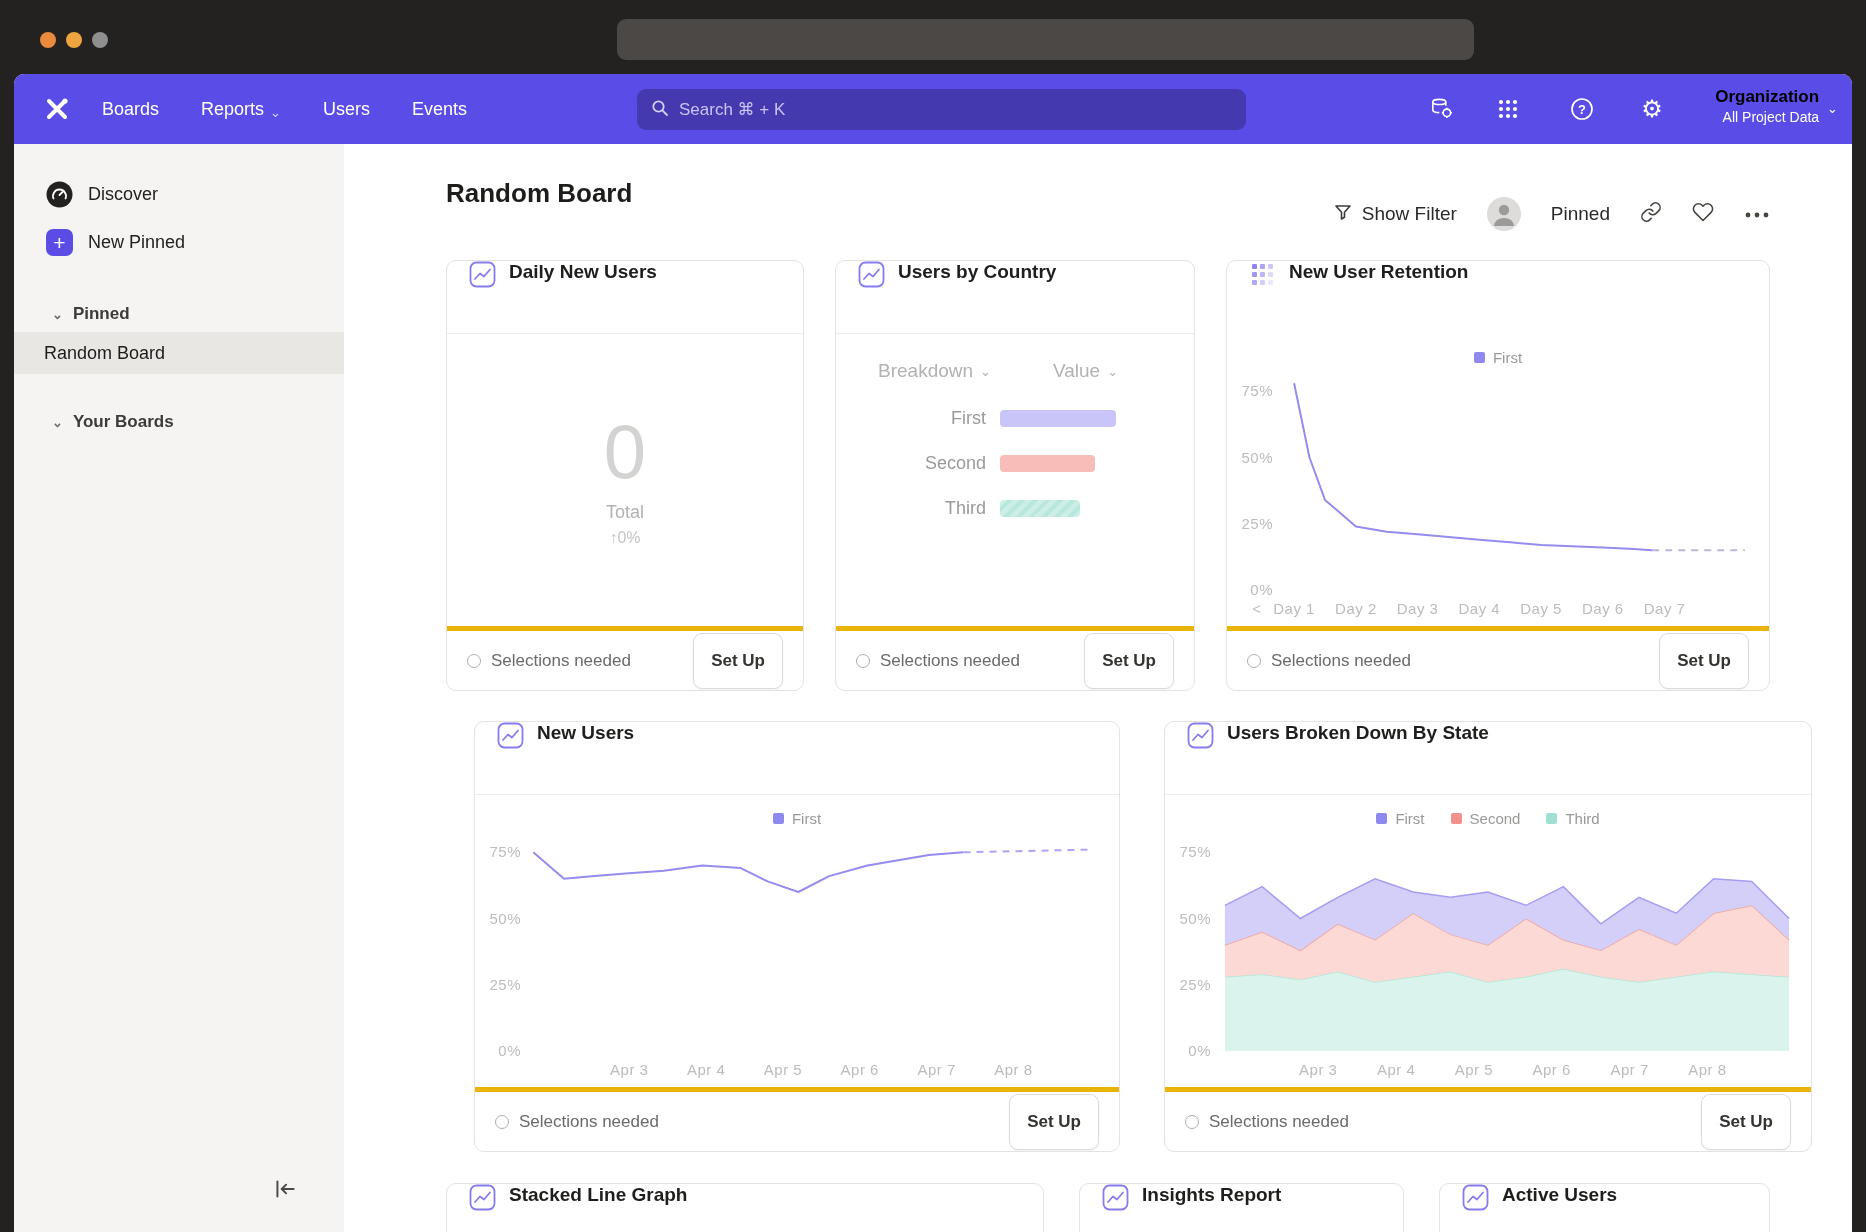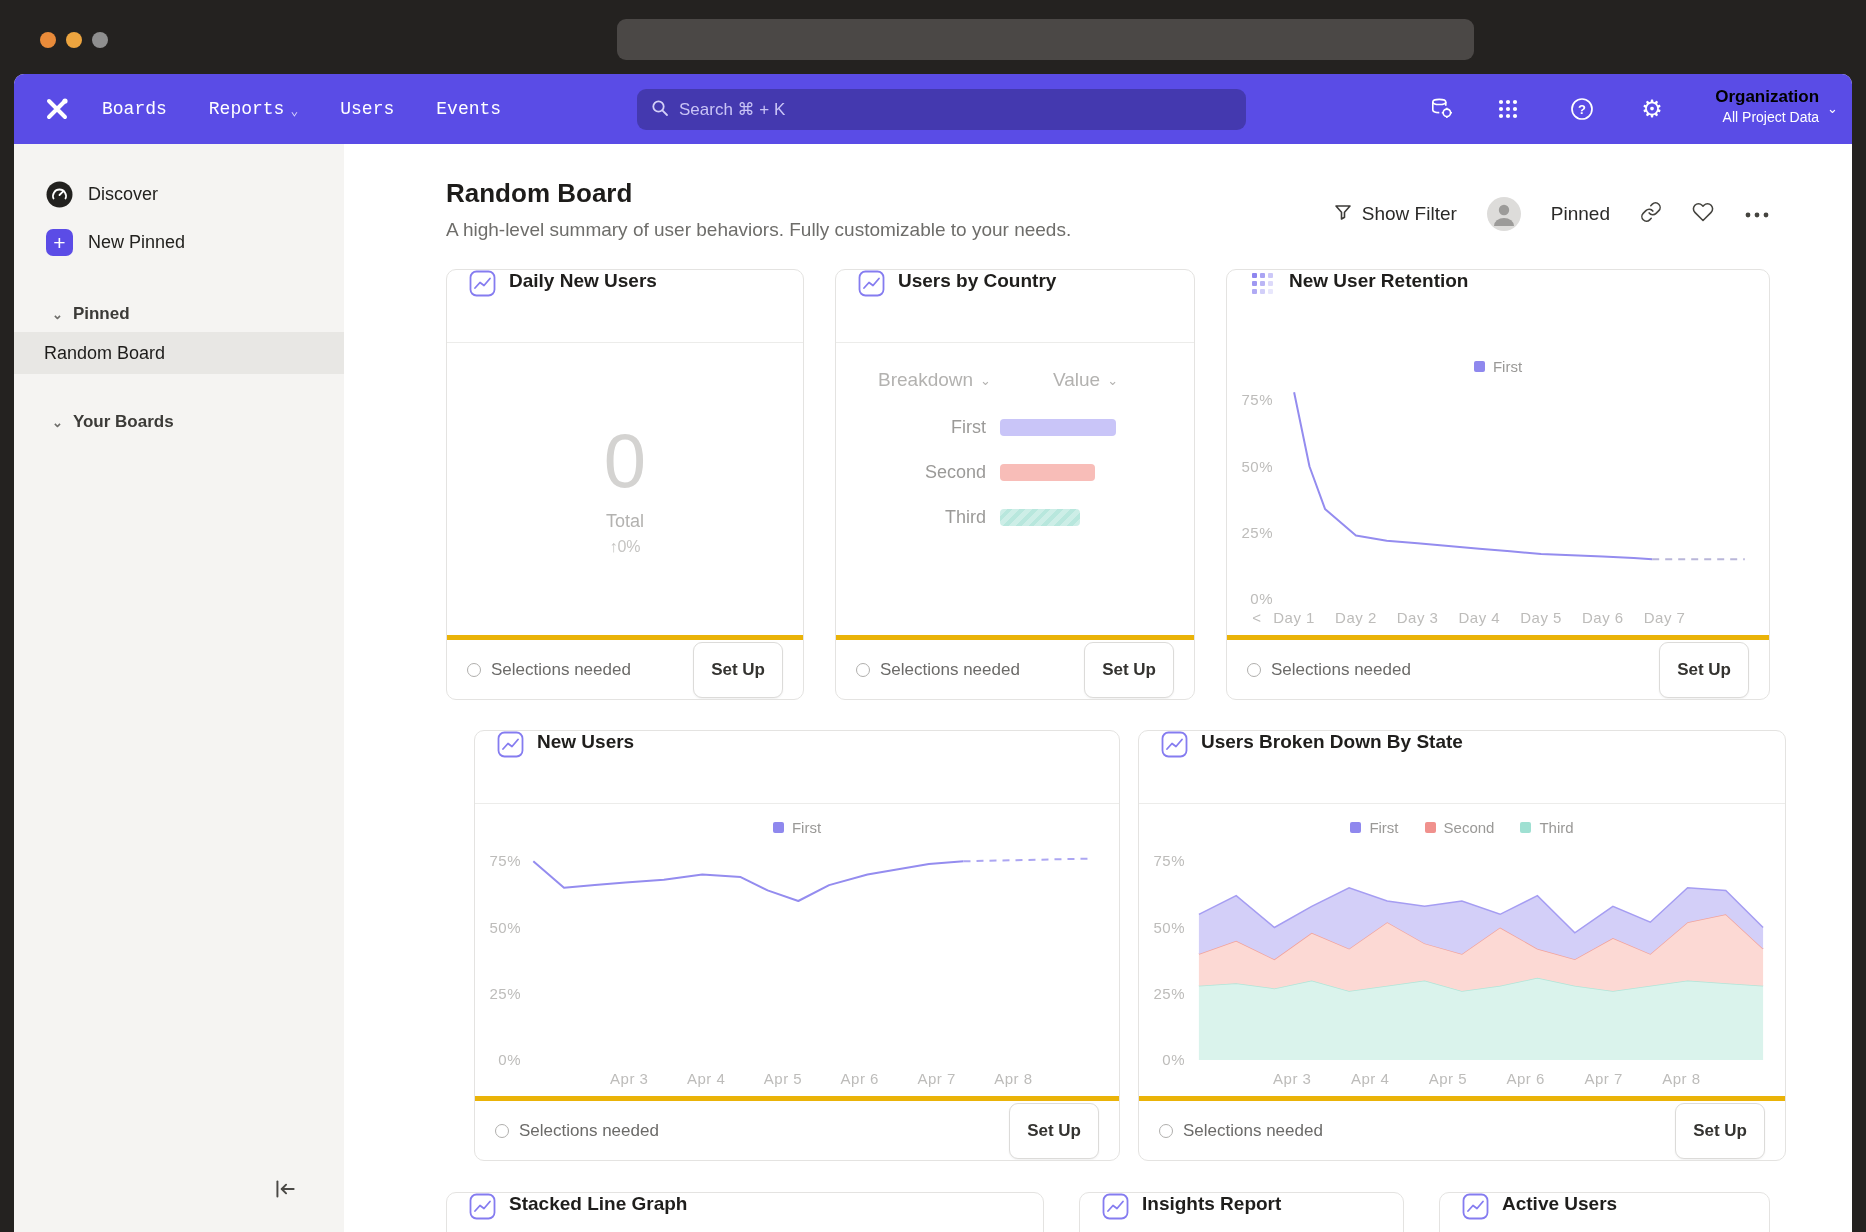--- a/index.html
+++ b/index.html
@@ -10,21 +10,21 @@
   .titlebar { position:absolute; top:0; left:0; width:1866px; height:74px; background:#242220; }
   .dot { position:absolute; top:32px; width:16px; height:16px; border-radius:50%; }
   .dot1 { left:40px; } .dot2 { left:66px; } .dot3 { left:92px; }
   .urlbar { position:absolute; left:617px; top:19px; width:857px; height:41px; background:#4b4846; border-radius:9px; color:#d8d6d4; font-size:16px; line-height:41px; padding:0 16px; }
 
   .chrome { position:absolute; top:74px; left:14px; width:1838px; height:1158px; background:#ffffff; border-radius:10px 10px 0 0; overflow:hidden; display:flex; flex-direction:column; }
 
   
   .nav { height:70px; background:#5a4ce6; position:relative; display:flex; align-items:center; padding-left:28px; flex:0 0 70px; }
   .logo { width:30px; height:30px; margin-right:30px; display:flex; align-items:center; justify-content:center; }
-  .nav-item { color:#ffffff; font-size:18px; font-weight:500; margin-right:42px; display:flex; align-items:flex-end; gap:6px; cursor:default;font-family:Liberation Mono, monospace; }
+  .nav-item { color:#ffffff; font-size:18px; font-weight:500; margin-right:42px; display:flex; align-items:flex-end; gap:6px; cursor:default; }
   .nav-chevron { font-size:13px; color:#d9d5fb; margin-top:2px; }
   .searchbox { position:absolute; left:623px; top:15px; width:609px; height:41px; background:rgba(0,0,0,0.24); border-radius:9px; display:flex; align-items:center; padding:0 14px; gap:10px; }
   .searchbox input { flex:1; background:transparent; border:none; outline:none; color:#ffffff; font-size:17px; font-family:"Liberation Sans", sans-serif; }
   .searchbox input::placeholder { color:#c9c4f6; }
   .nav-ic { position:absolute; top:21px; width:28px; height:28px; display:flex; align-items:center; justify-content:center; }
   .ic-data { left:1414px; } .ic-grid { left:1480px; } .ic-help { left:1554px; } .ic-gear { left:1624px; }
   .ic-gear .gear-glyph { color:#ffffff; font-size:24px; line-height:1; }
   .org { position:absolute; right:14px; top:12px; display:flex; align-items:center; gap:8px; }
   .org-txt { text-align:right; }
   .org-name { color:#000000; font-size:17px; font-weight:700; line-height:22px; }
@@ -49,21 +49,21 @@
   .main { flex:1; background:#ffffff; padding:34px 82px 0 102px; overflow:hidden; }
   .board-header { display:flex; justify-content:space-between; margin-bottom:28px; }
   .board-titles h1 { font-size:26px; font-weight:700; color:#1d1c1a; margin-bottom:10px; }
   .board-titles p { font-size:19px; color:#6e6d6a; }
   .board-actions { display:flex; align-items:center; gap:30px; margin-top:18px; height:36px; }
   .action { display:flex; align-items:center; gap:9px; font-size:19px; color:#2b2a28; cursor:default; }
   .avatar { width:34px; height:34px; border-radius:50%; background:#dddcda; display:flex; align-items:center; justify-content:center; overflow:hidden; }
 
   .row { display:grid; column-gap:31px; margin-bottom:30px; }
   .row-1 { grid-template-columns:358px 360px 544px; }
-  .row-2 { grid-template-columns:646px 648px; column-gap:18px; margin-bottom:31px;padding-left:28px; }
+  .row-2 { grid-template-columns:646px 648px; column-gap:44px; margin-bottom:31px;padding-left:28px; }
   .row-3 { grid-template-columns:598px 325px 331px; column-gap:35px; }
 
   .card { background:#fff; border:1px solid #e4e3e1; border-radius:10px; height:431px; display:flex; flex-direction:column; overflow:hidden; }
   .card-head { height:73px; flex:0 0 73px; display:flex; padding:0 22px; gap:13px; }
   .card-head.divided { border-bottom:1px solid #ececea; }
   .card-head h3 { font-size:19px; font-weight:700; color:#1f1e1c; }
   .card-icon { width:27px; height:27px; flex:0 0 27px; }
   .card-body { flex:1; position:relative; }
   .card-foot { height:64px; flex:0 0 64px; border-top:5px solid #eab308; display:flex; align-items:center; justify-content:space-between; padding:0 20px; }
   .sel { display:flex; align-items:center; gap:10px; font-size:17px; color:#6c6b69; }
@@ -218,21 +218,20 @@
             <path d="M13 6l-4 4 4 4"></path>
         </svg>
       </span>
     </div>
 
     <div class="main">
 
       <div class="board-header">
         <div class="board-titles">
           <h1>Random Board</h1>
-          <p>A high-level summary of user behaviors. Fully customizable to your needs.</p>
         </div>
         <div class="board-actions">
           <span class="action">
             <span>
               <svg width="20" height="20" viewBox="0 0 20 20">
                 <path d="M3 4h14l-5.5 6.2v5l-3 1.8v-6.8L3 4z" fill="none" stroke="#3c3b38" stroke-width="1.6" stroke-linejoin="round"></path>
               </svg>
             </span>
             <span>Show Filter</span>
           </span>

